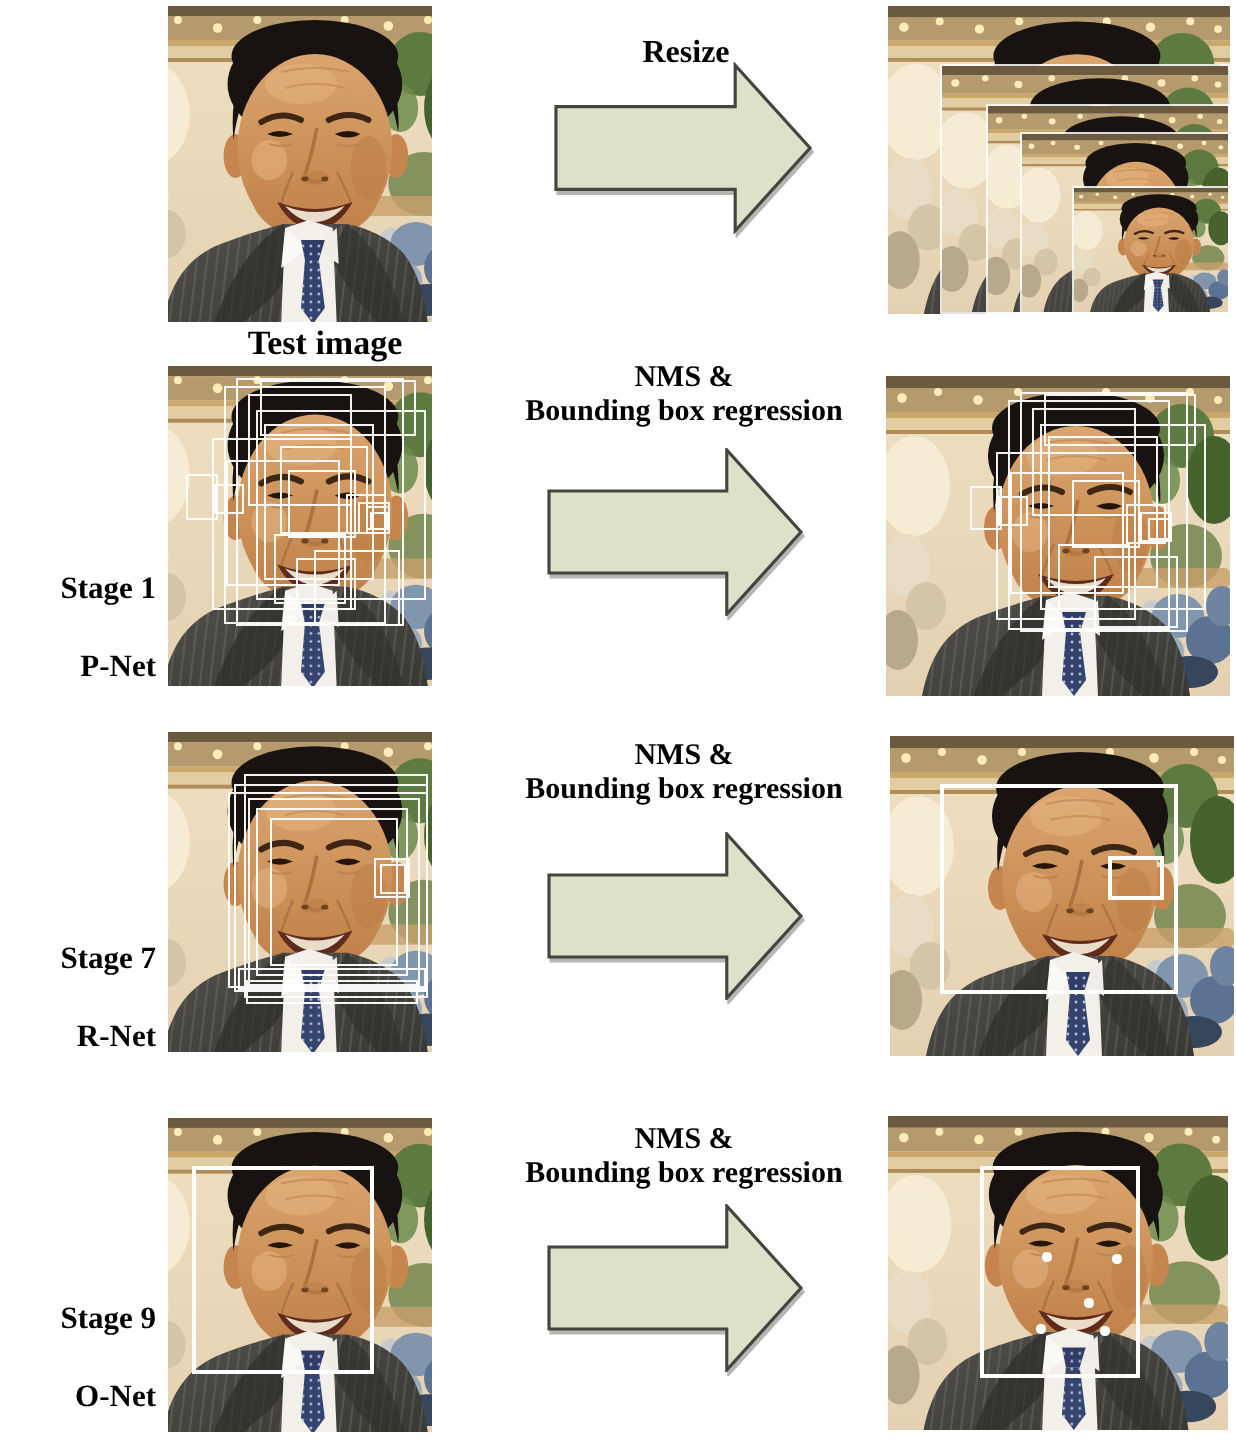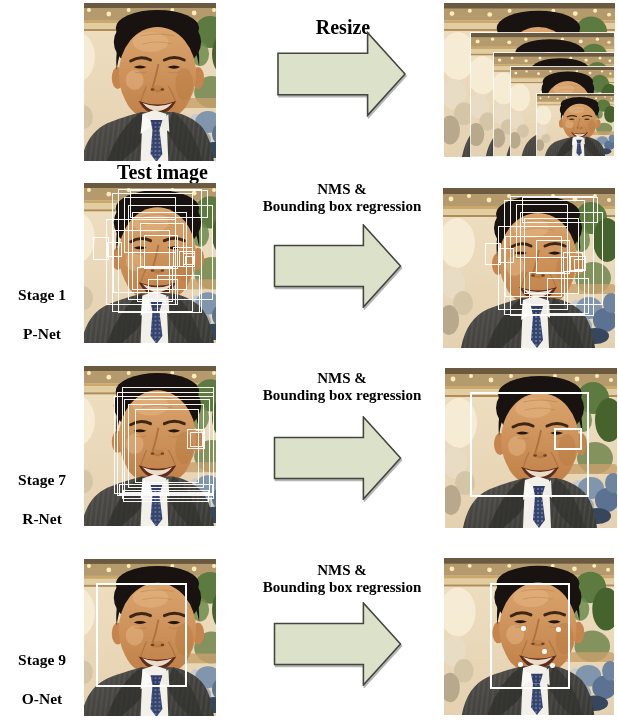--- a/index.html
+++ b/index.html
@@ -1,21 +1,21 @@
 <!DOCTYPE html>
 <html style="--arrow-fill: #dce1ca; --arrow-stroke: #45453f; --box-color: #ffffff; --text-color: #000000;"><head>
 <meta charset="utf-8">
 <style>
   html,body{margin:0;padding:0;background:#ffffff;}
   .canvas{position:relative;width:618px;height:721px;background:#ffffff;overflow:hidden;
           font-family:"Liberation Serif","DejaVu Serif",serif;color:var(--text-color,#000);}
   .photo-wrap{position:absolute;overflow:hidden;}
   .photo-wrap svg{display:block;width:100%;height:100%;}
-  .caption{position:absolute;text-align:center;font-weight:bold;font-size:20px;line-height:16px;white-space:nowrap;}
-  .stage-label{position:absolute;text-align:center;font-weight:bold;font-size:15.5px;line-height:19.5px;white-space:pre-line;}
+  .caption{position:absolute;text-align:center;font-weight:bold;font-size:17px;line-height:16px;white-space:nowrap;}
+  .stage-label{position:absolute;text-align:right;font-weight:bold;font-size:15.5px;line-height:19.5px;white-space:pre-line;}
   .arrow-text{position:absolute;text-align:center;font-weight:bold;font-size:15px;line-height:16.5px;white-space:nowrap;}
   .arrow-svg{position:absolute;filter:drop-shadow(1.5px 2px 0px rgba(120,120,115,.55));}
   .arrow-svg polygon{fill:var(--arrow-fill,#dce1ca);stroke:var(--arrow-stroke,#45453f);stroke-width:1.6;stroke-linejoin:miter;}
   .bbox{position:absolute;border:1.5px solid var(--box-color,#fff);box-sizing:border-box;opacity:.95;}
   .bbox.thick{border-width:2px;opacity:1;}
   .landmark{position:absolute;width:4.5px;height:4.5px;border-radius:50%;background:var(--box-color,#fff);}
   .pyr-layer{position:absolute;border:1px solid rgba(255,255,255,.85);box-sizing:border-box;overflow:hidden;}
   .pyr-layer svg{display:block;width:100%;height:100%;}
   .defs-holder{position:absolute;width:0;height:0;overflow:hidden;}
 </style>
@@ -143,21 +143,21 @@
   </svg>
   </div>
 
   <div class="photo-wrap" style="left:84px;top:3px;width:132px;height:158px">
     <svg viewBox="21 1 133 158" preserveAspectRatio="none">
         <use href="#scene"></use>
       </svg>
   </div>
   <div class="caption" style="left:84px;top:164px;width:157px">Test image</div>
 
-  <div class="caption" style="left:277px;top:19px;width:132px;font-size:20px">Resize</div>
+  <div class="caption" style="left:277px;top:19px;width:132px;font-size:16px">Resize</div>
   <svg class="arrow-svg" style="left:277px;top:31px" width="129" height="86" viewBox="0 0 131 86">
     <polygon points="1,22 92,22 92,1 130,43 92,85 92,64 1,64"></polygon>
   </svg>
 
   <div class="pyr-layer" style="left:444px;top:3px;width:171px;height:154px;border:none">
     <svg viewBox="0 0 172 160" preserveAspectRatio="none">
         <use href="#scene"></use>
       </svg>
   </div>
   <div class="pyr-layer" style="left:470px;top:32px;width:145px;height:125px">

